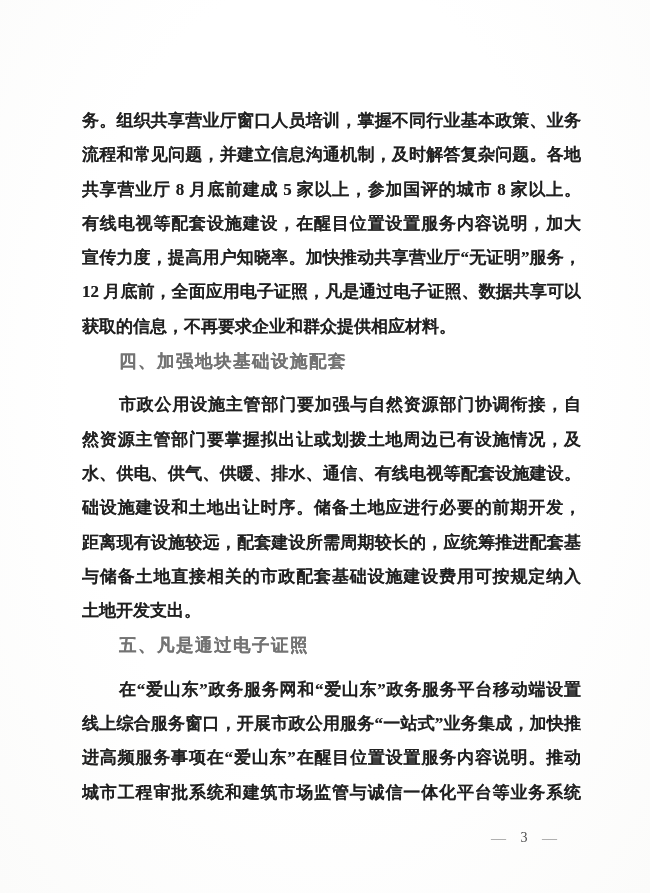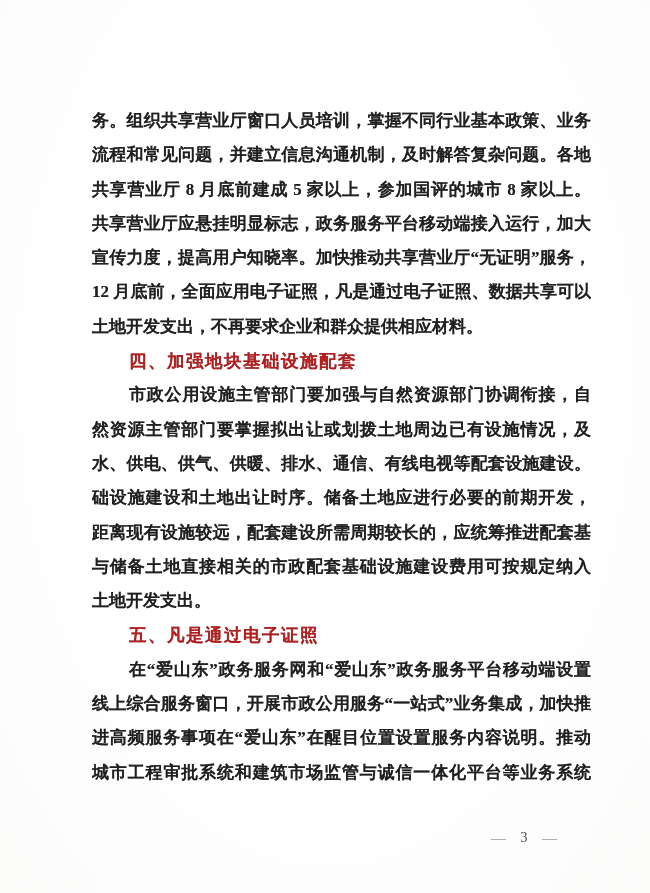--- a/index.html
+++ b/index.html
@@ -14,49 +14,50 @@
     background: #fefefe;
     font-family: "Liberation Serif", "DejaVu Serif", serif;
   }
   .sheet {
     position: absolute;
     inset: 0;
     background: radial-gradient(ellipse at 50% 42%, #ffffff 55%, #fbfbfa 100%);
   }
   .textblock {
     position: absolute;
-    left: 92px;
+    left: 82px;
     top: 104px;
     width: 499px;
     color: #202020;
     font-size: 17px;
     font-weight: 600;
     text-shadow: 0 0 0.6px rgba(30,30,30,0.55);
   }
   .ln {
     height: 34.3px;
     line-height: 34.3px;
     text-align: justify;
     text-align-last: justify;
     overflow: hidden;
   }
   .ln.end {
     text-align-last: left;
   }
   .ln.indent {
     text-indent: 37px;
+    margin-top: 10px;
   }
   .ln.heading {
     text-align-last: left;
     text-indent: 37px;
     font-family: "Liberation Sans", "DejaVu Sans", sans-serif;
     font-weight: 700;
     font-size: 17.5px;
     letter-spacing: 1.5px;
-    color: #b91c1c;
+    color: #737373;
     text-shadow: 0 0 0.5px rgba(20,20,20,0.6);
   }
   .footer {
     position: absolute;
     left: 491px;
     top: 826px;
     width: 66px;
     height: 24px;
     display: flex;
     align-items: center;
@@ -79,24 +80,24 @@
 <body>
 
 <div class="sheet"></div>
 
 <div class="textblock">
 
   <div>
     <div class="ln">务。组织共享营业厅窗口人员培训，掌握不同行业基本政策、业务</div>
     <div class="ln">流程和常见问题，并建立信息沟通机制，及时解答复杂问题。各地</div>
     <div class="ln">共享营业厅 8 月底前建成 5 家以上，参加国评的城市 8 家以上。</div>
-    <div class="ln">共享营业厅应悬挂明显标志，政务服务平台移动端接入运行，加大</div>
+    <div class="ln">有线电视等配套设施建设，在醒目位置设置服务内容说明，加大</div>
     <div class="ln">宣传力度，提高用户知晓率。加快推动共享营业厅“无证明”服务，</div>
     <div class="ln">12 月底前，全面应用电子证照，凡是通过电子证照、数据共享可以</div>
-    <div class="ln end">土地开发支出，不再要求企业和群众提供相应材料。</div>
+    <div class="ln end">获取的信息，不再要求企业和群众提供相应材料。</div>
   </div>
 
   <div class="ln heading">四、加强地块基础设施配套</div>
 
   <div>
     <div class="ln indent">市政公用设施主管部门要加强与自然资源部门协调衔接，自</div>
     <div class="ln">然资源主管部门要掌握拟出让或划拨土地周边已有设施情况，及</div>
     <div class="ln">水、供电、供气、供暖、排水、通信、有线电视等配套设施建设。地块</div>
     <div class="ln">础设施建设和土地出让时序。储备土地应进行必要的前期开发，</div>
     <div class="ln">距离现有设施较远，配套建设所需周期较长的，应统筹推进配套基</div>

